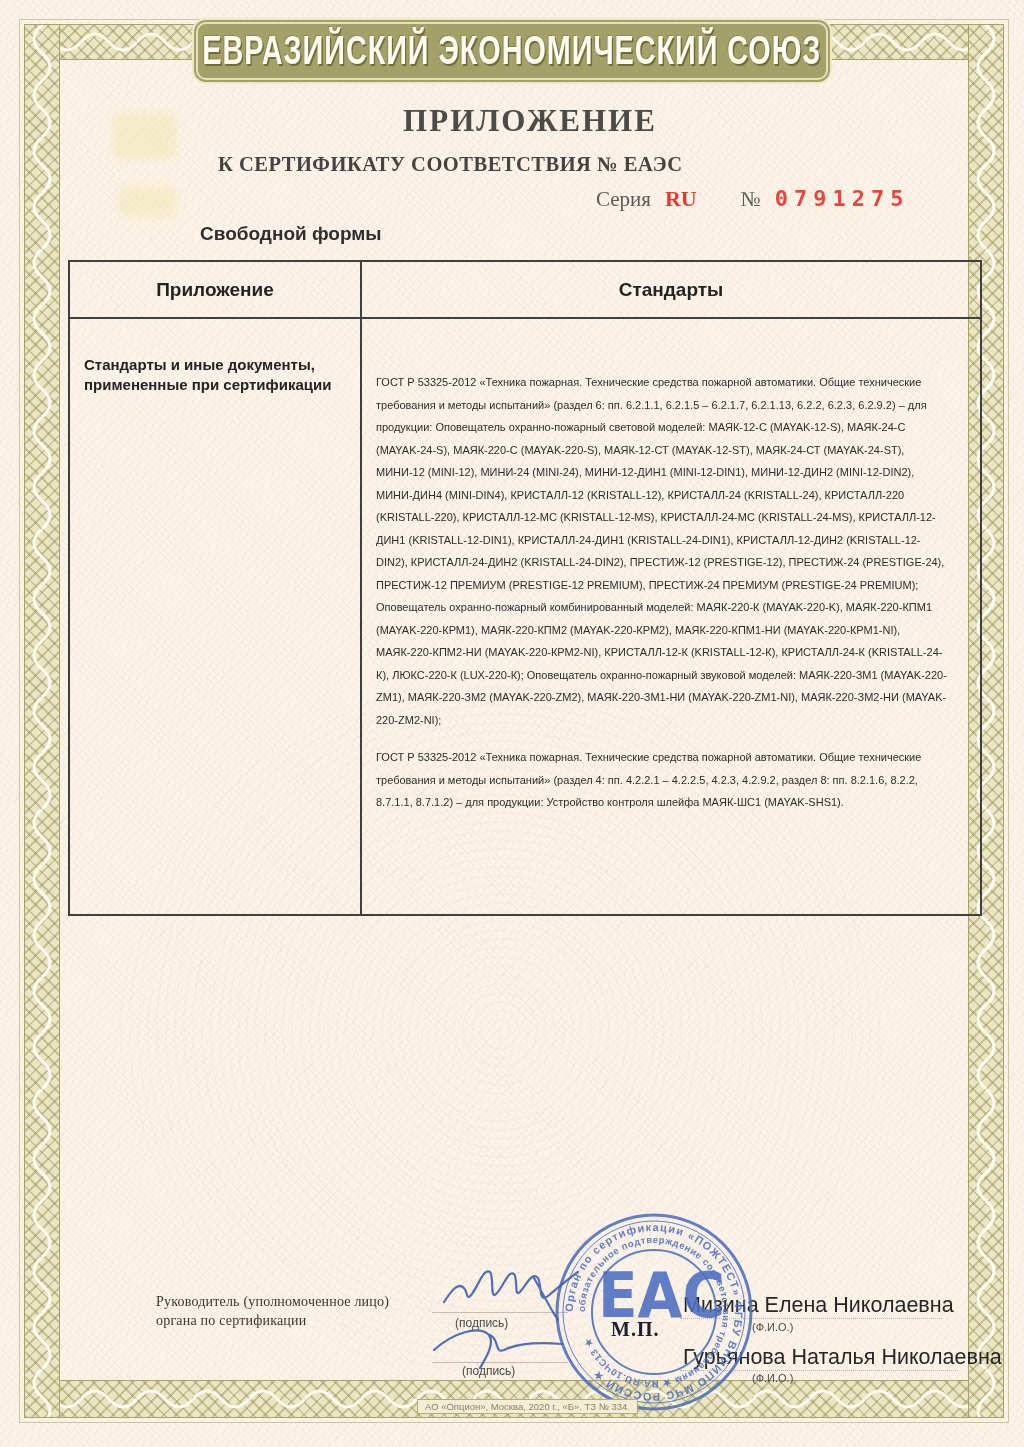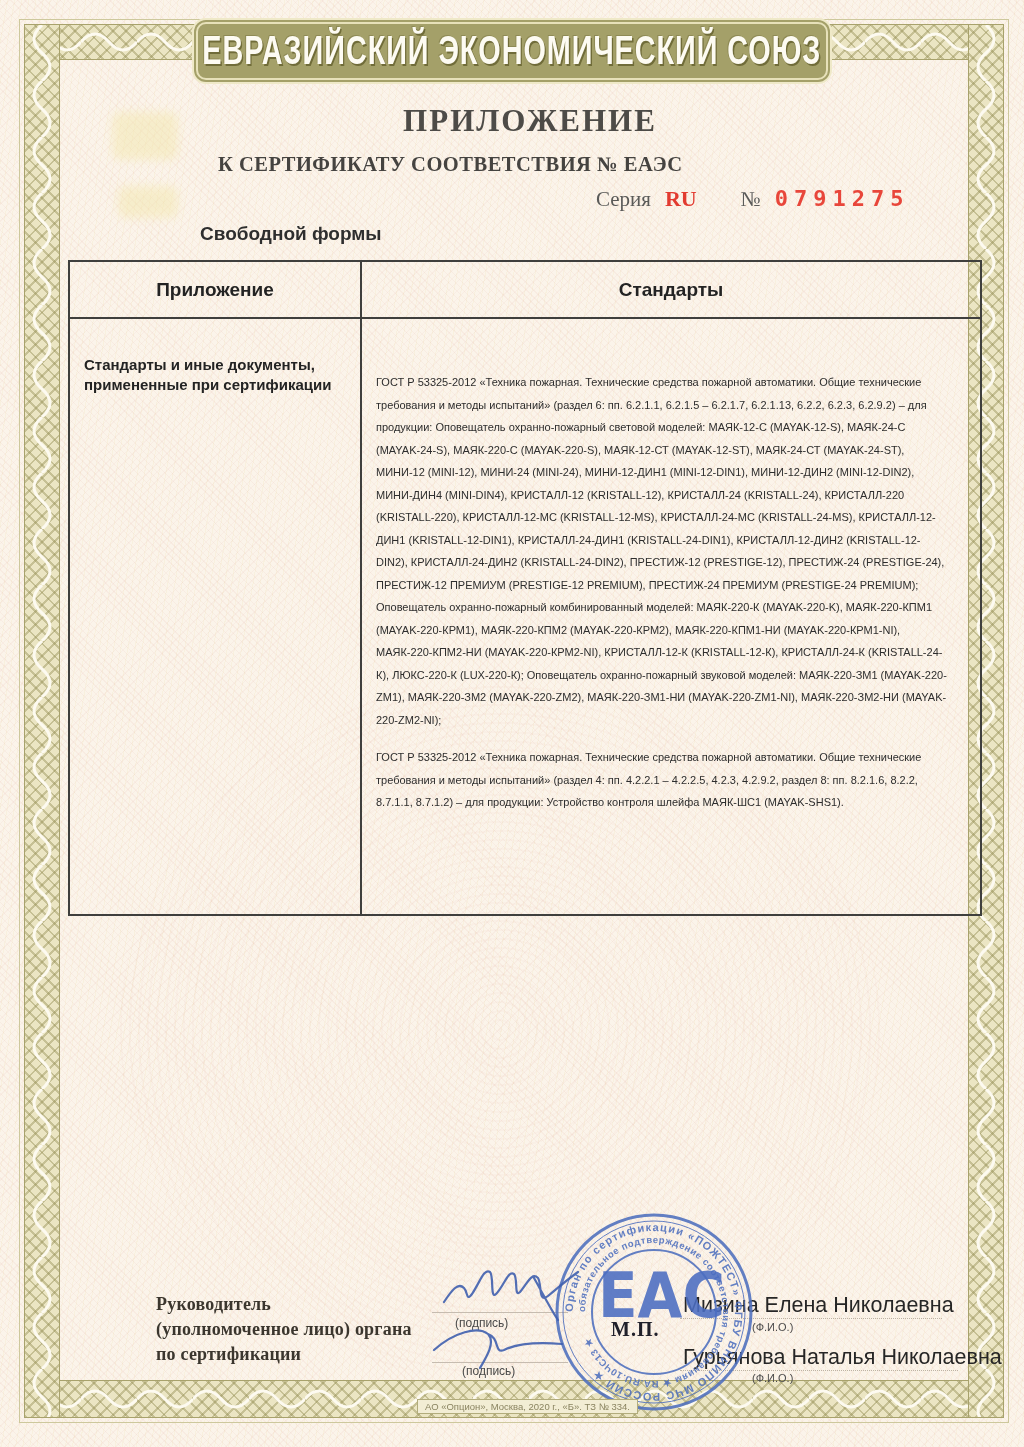--- a/index.html
+++ b/index.html
@@ -63,21 +63,21 @@
     font-weight:bold;font-size:19px;color:#232323;}
   .th-right{position:absolute;left:292px;top:0;right:0;height:55px;display:flex;align-items:center;justify-content:center;
     font-weight:bold;font-size:19px;color:#232323;}
   .td-left{position:absolute;left:0;top:57px;width:322px;padding:12px 14px;box-sizing:border-box;
     font-weight:bold;font-size:15px;line-height:1.32;color:#232323;margin-top:24px;}
   .td-right{position:absolute;left:292px;top:57px;right:0;bottom:0;padding:24px 30px 10px 14px;box-sizing:border-box;
     font-size:11px;line-height:22.5px;color:#2d2d2d;margin-top:28px;}
   .td-right p{margin:0 0 15px 0;}
 
   
-  .sig-label{position:absolute;font-family:"Liberation Serif",serif;font-weight:700;font-size:18px;
+  .sig-label{position:absolute;font-family:"Liberation Serif",serif;font-weight:400;font-size:14px;
     line-height:1.38;color:#3b362e;letter-spacing:.2px;}
   .lab-head{left:156px;top:1292px;width:262px;}
   .lab-expert{left:156px;top:1347px;width:276px;}
   .sig-line{position:absolute;border-bottom:1px solid #c6bcb0;}
   .sl-1{left:432px;top:1294px;width:136px;height:18px;}
   .sl-2{left:432px;top:1344px;width:136px;height:18px;}
   .sig-caption{position:absolute;font-size:12px;color:#4a4a4a;}
   .sc-1{left:455px;top:1316px;}
   .sc-2{left:462px;top:1364px;}
   .name-line{position:absolute;font-size:21.5px;color:#262626;white-space:nowrap;}

